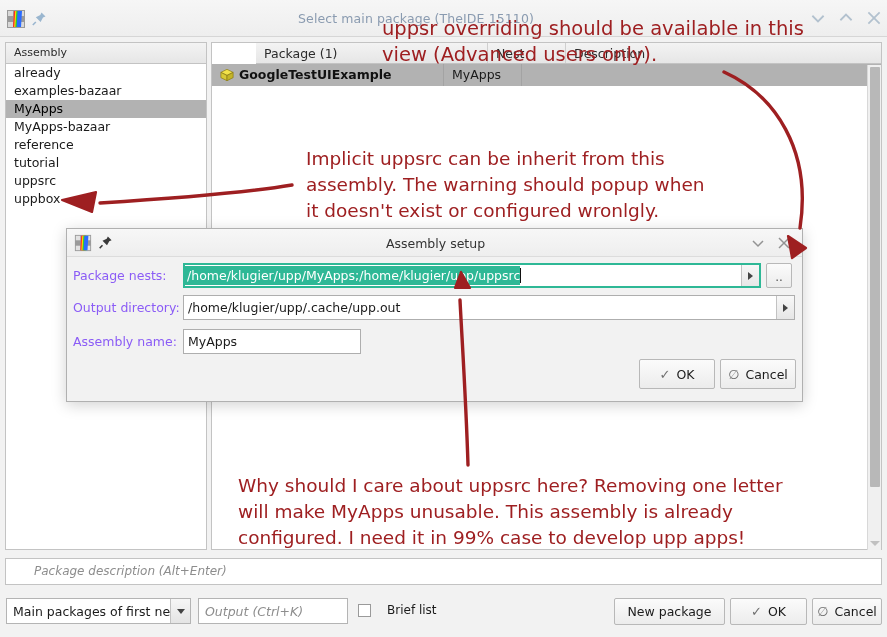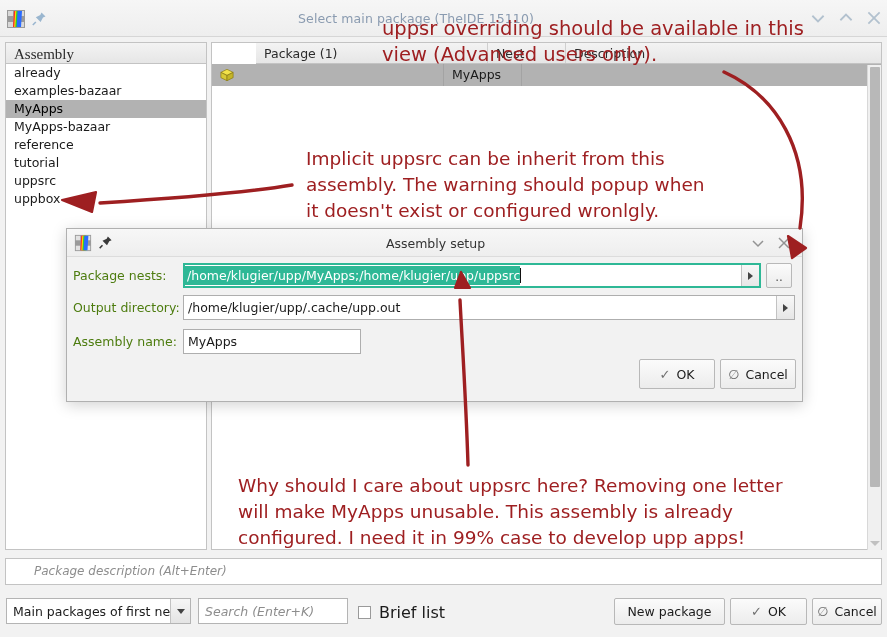--- a/index.html
+++ b/index.html
@@ -48,24 +48,23 @@
   .assembly-panel {
     position: absolute; left: 5px; top: 42px;
     width: 202px; height: 508px;
     background: #ffffff;
     border: 1px solid #c3c3c3;
   }
   .col-header {
     height: 21px;
     background: linear-gradient(#f3f3f3, #e6e6e6);
     border-bottom: 1px solid #c3c3c3;
-    font-size: 15px;
+    font-size: 11px;
     color: #2b2b2b;
     padding: 3px 0 8px 8px;
-    font-family: Liberation Serif, serif;
   }
   .asm-item {
     height: 18px;
     padding-left: 8px;
     font-size: 12.5px;
     color: #1b1b1b;
     line-height: 18px;
     white-space: nowrap;
   }
   .asm-item.sel {
@@ -191,22 +190,22 @@
     width: 150px; height: 26px;
     background: #ffffff;
     border: 1px solid #b4b4b4;
   }
   .searchbox span {
     display:block; padding: 5px 0 0 6px;
     font-size: 12.5px; font-style: italic; color: #8d8d8d;
   }
   .briefchk {
     position: absolute; left: 358px; top: 13px;
-    display: flex; align-items: center; gap: 8px;
-    font-size: 16px; color: #1b1b1b;
+    display: flex; align-items: center; gap: 16px;
+    font-size: 12px; color: #1b1b1b;
   }
   .chkbox {
     width: 13px; height: 13px;
     background: #fff; border: 1px solid #9a9a9a;
   }
   .btn {
     position: absolute; top: 8px;
     height: 27px;
     background: linear-gradient(#fbfbfb, #ececec);
     border: 1px solid #b8b8b8;
@@ -241,21 +240,21 @@
   .dlg-pin  { position:absolute; left: 31px; top: 6px; width: 15px; height: 15px; }
   .dlg-title {
     position:absolute; left:0; top: 7px; width: 737px;
     text-align: center; font-size: 12.5px; color: #333;
   }
   .dlg-ctl { position:absolute; top: 6px; width: 16px; height: 16px; opacity:.6;}
   #dlg-chev { right: 36px; }
   #dlg-close { right: 10px; }
 
   .field-row { position: absolute; display: flex; align-items: center; }
-  .flabel { font-size: 12.5px; color: #4d7c0f; }
+  .flabel { font-size: 12.5px; color: #8b5cf6; }
 
   #row-nests { left: 6px; top: 34px; }
   #row-outdir { left: 6px; top: 66px; }
   #row-asmname { left: 6px; top: 100px; }
 
   .tinput {
     height: 25px;
     background: #fff;
     border: 1px solid #aeaeae;
     display: flex; align-items: center;
@@ -386,20 +385,21 @@
       <div class="ph-nest">Nest</div>
       <div class="ph-desc">Description</div>
     </div>
     <div class="pkg-row">
       <div class="pr-pkg">
         <svg width="14" height="14" viewBox="0 0 16 16">
           <polygon points="8,1.5 15,5 8,8.5 1,5" fill="#f2e24a" stroke="#8a7a12" stroke-width=".8"></polygon>
           <polygon points="1,5 8,8.5 8,14.5 1,11" fill="#d8c937" stroke="#8a7a12" stroke-width=".8"></polygon>
           <polygon points="15,5 8,8.5 8,14.5 15,11" fill="#c4b528" stroke="#8a7a12" stroke-width=".8"></polygon>
         </svg>
+        <span>GoogleTestUIExample</span>
       </div>
       <div class="pr-nest">MyApps</div>
       <div class="pr-desc"></div>
     </div>
     <div class="pkg-scroll">
       <div class="thumb"></div>
       <div class="sarrow"></div>
     </div>
   </div>
 
@@ -409,21 +409,21 @@
 
   <div class="bottombar">
     <div class="dropdown">
       <div class="dd-text">Main packages of first nest</div>
       <div class="dd-btn">
         <span class="caret-dn"></span>
       </div>
     </div>
 
     <div class="searchbox">
-      <span>Search (Enter+K)</span>
+      <span>Output (Ctrl+K)</span>
     </div>
 
     <div class="briefchk">
       <span class="chkbox"></span>
       <span>Brief list</span>
     </div>
 
     <div class="btn" id="btn-newpkg">
       <span>New package</span>
     </div>

